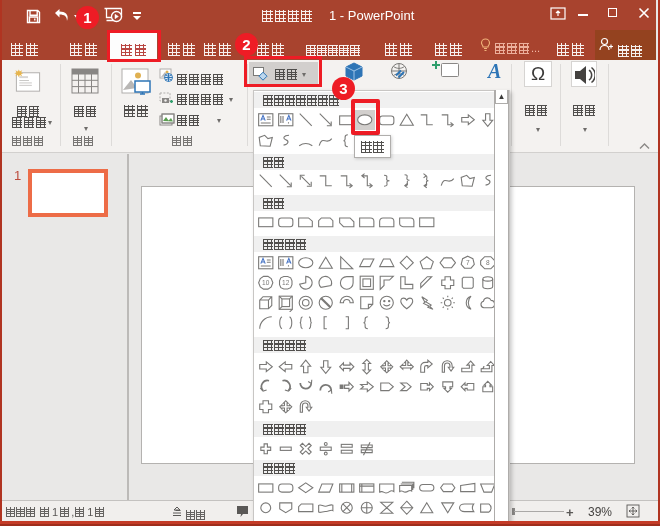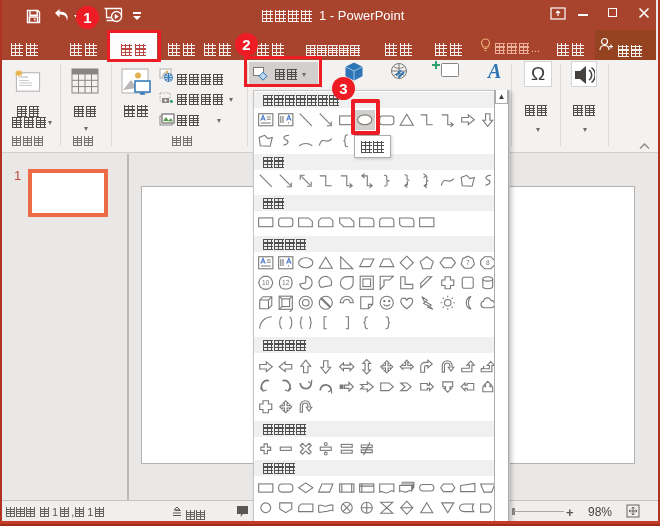--- a/index.html
+++ b/index.html
@@ -36,21 +36,21 @@
         <path d="M12 7.3l3.4 2.2-3.4 2.2Z" fill="#fff" stroke="#fff" stroke-width=".5"></path>
       </svg>
     </div>
     <div class="abs" style="left:133px;top:12px;width:8px;height:1.5px;background:#fff"></div>
     <div class="abs" style="left:133px;top:16px;border-left:4px solid transparent;border-right:4px solid transparent;border-top:4.5px solid #fff"></div>
     <div class="abs" style="left:262px;top:8px;display:flex;align-items:center">
       <i class="cj" style="width:11px;height:12px;margin-right:2px;--cc:#ffffff"></i>
       <i class="cj" style="width:11px;height:12px;margin-right:2px;--cc:#ffffff"></i>
       <i class="cj" style="width:11px;height:12px;margin-right:2px;--cc:#ffffff"></i>
       <i class="cj" style="width:11px;height:12px;margin-right:2px;--cc:#ffffff"></i>
-      <span style="color:#fff;font-size:13px;margin-left:5px">1 - PowerPoint</span>
+      <span style="color:#fff;font-size:13px;margin-left:15px">1 - PowerPoint</span>
     </div>
     <div class="abs" style="left:550px;top:7px">
       <svg width="17" height="14" viewBox="0 0 17 14" style="display:block" fill="none" stroke="#fff" stroke-width="1.2">
         <rect x="1" y="1" width="14" height="11" stroke="#fff"></rect>
         <path d="M8 9V4.5M6 6l2-2 2 2" stroke="#fff"></path>
       </svg>
     </div>
     <div class="abs" style="left:578px;top:14px;width:10px;height:1.6px;background:#fff"></div>
     <div class="abs" style="left:608px;top:8px;width:9px;height:9px;border:1.4px solid #fff"></div>
     <div class="abs" style="left:638px;top:7px">
@@ -260,21 +260,21 @@
     </div>
     <div class="abs" style="left:186px;top:505px"><i class="cj" style="width:9px;height:10px;margin-right:1px;--cc:#5a5856"></i><i class="cj" style="width:9px;height:10px;margin-right:1px;--cc:#5a5856"></i></div>
     <div class="abs" style="left:236px;top:505px">
       <svg width="13" height="12" viewBox="0 0 13 12" style="display:block" fill="none" stroke="#7a7977" stroke-width="1">
         <path d="M1 1h11v8H7l-2.5 3L5 9H1Z" fill="#5a5856" stroke="none"></path>
       </svg>
     </div>
     <div class="abs" style="left:512px;top:508px;width:2.5px;height:7px;background:#8a8886"></div>
     <div class="abs" style="left:514px;top:511px;width:50px;height:1px;background:#aaa8a6"></div>
     <div class="abs" style="left:566px;top:505px;color:#5a5856;font-size:13px;font-weight:bold">+</div>
-    <div class="abs" style="left:588px;top:505px;color:#444240;font-size:12px">98%</div>
+    <div class="abs" style="left:588px;top:505px;color:#444240;font-size:12px">39%</div>
     <div class="abs" style="left:626px;top:504px">
       <svg width="14" height="14" viewBox="0 0 14 14" style="display:block" fill="none" stroke="#5a5856" stroke-width="0.9">
         <rect x="1" y="1" width="12" height="12" stroke="#5a5856"></rect>
         <path d="M7 3v8M3 7h8M7 3l-1.3 1.5M7 3l1.3 1.5M7 11l-1.3-1.5M7 11l1.3-1.5M3 7l1.5-1.3M3 7l1.5 1.3M11 7l-1.5-1.3M11 7l-1.5 1.3" stroke="#5a5856"></path>
       </svg>
     </div>
     <div class="abs" style="left:253px;top:90px;width:257px;height:436px;background:#fff;border:1px solid #c8c6c4;box-shadow:2px 2px 4px rgba(0,0,0,.2);z-index:40"></div>
     <div class="abs" style="left:253px;top:90px;width:257px;height:436px;overflow:hidden;z-index:41">
       <div class="hdr" style="top:2px">
         <i class="cj" style="width:10px;height:11px;margin-right:1px;--cc:#444240"></i>

